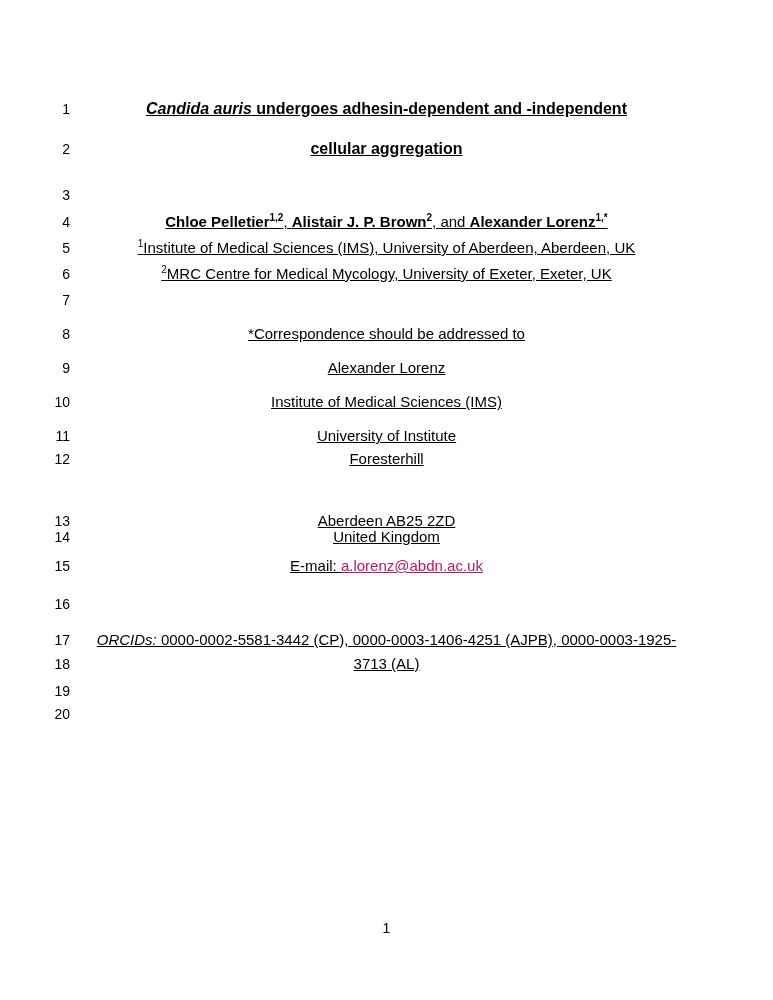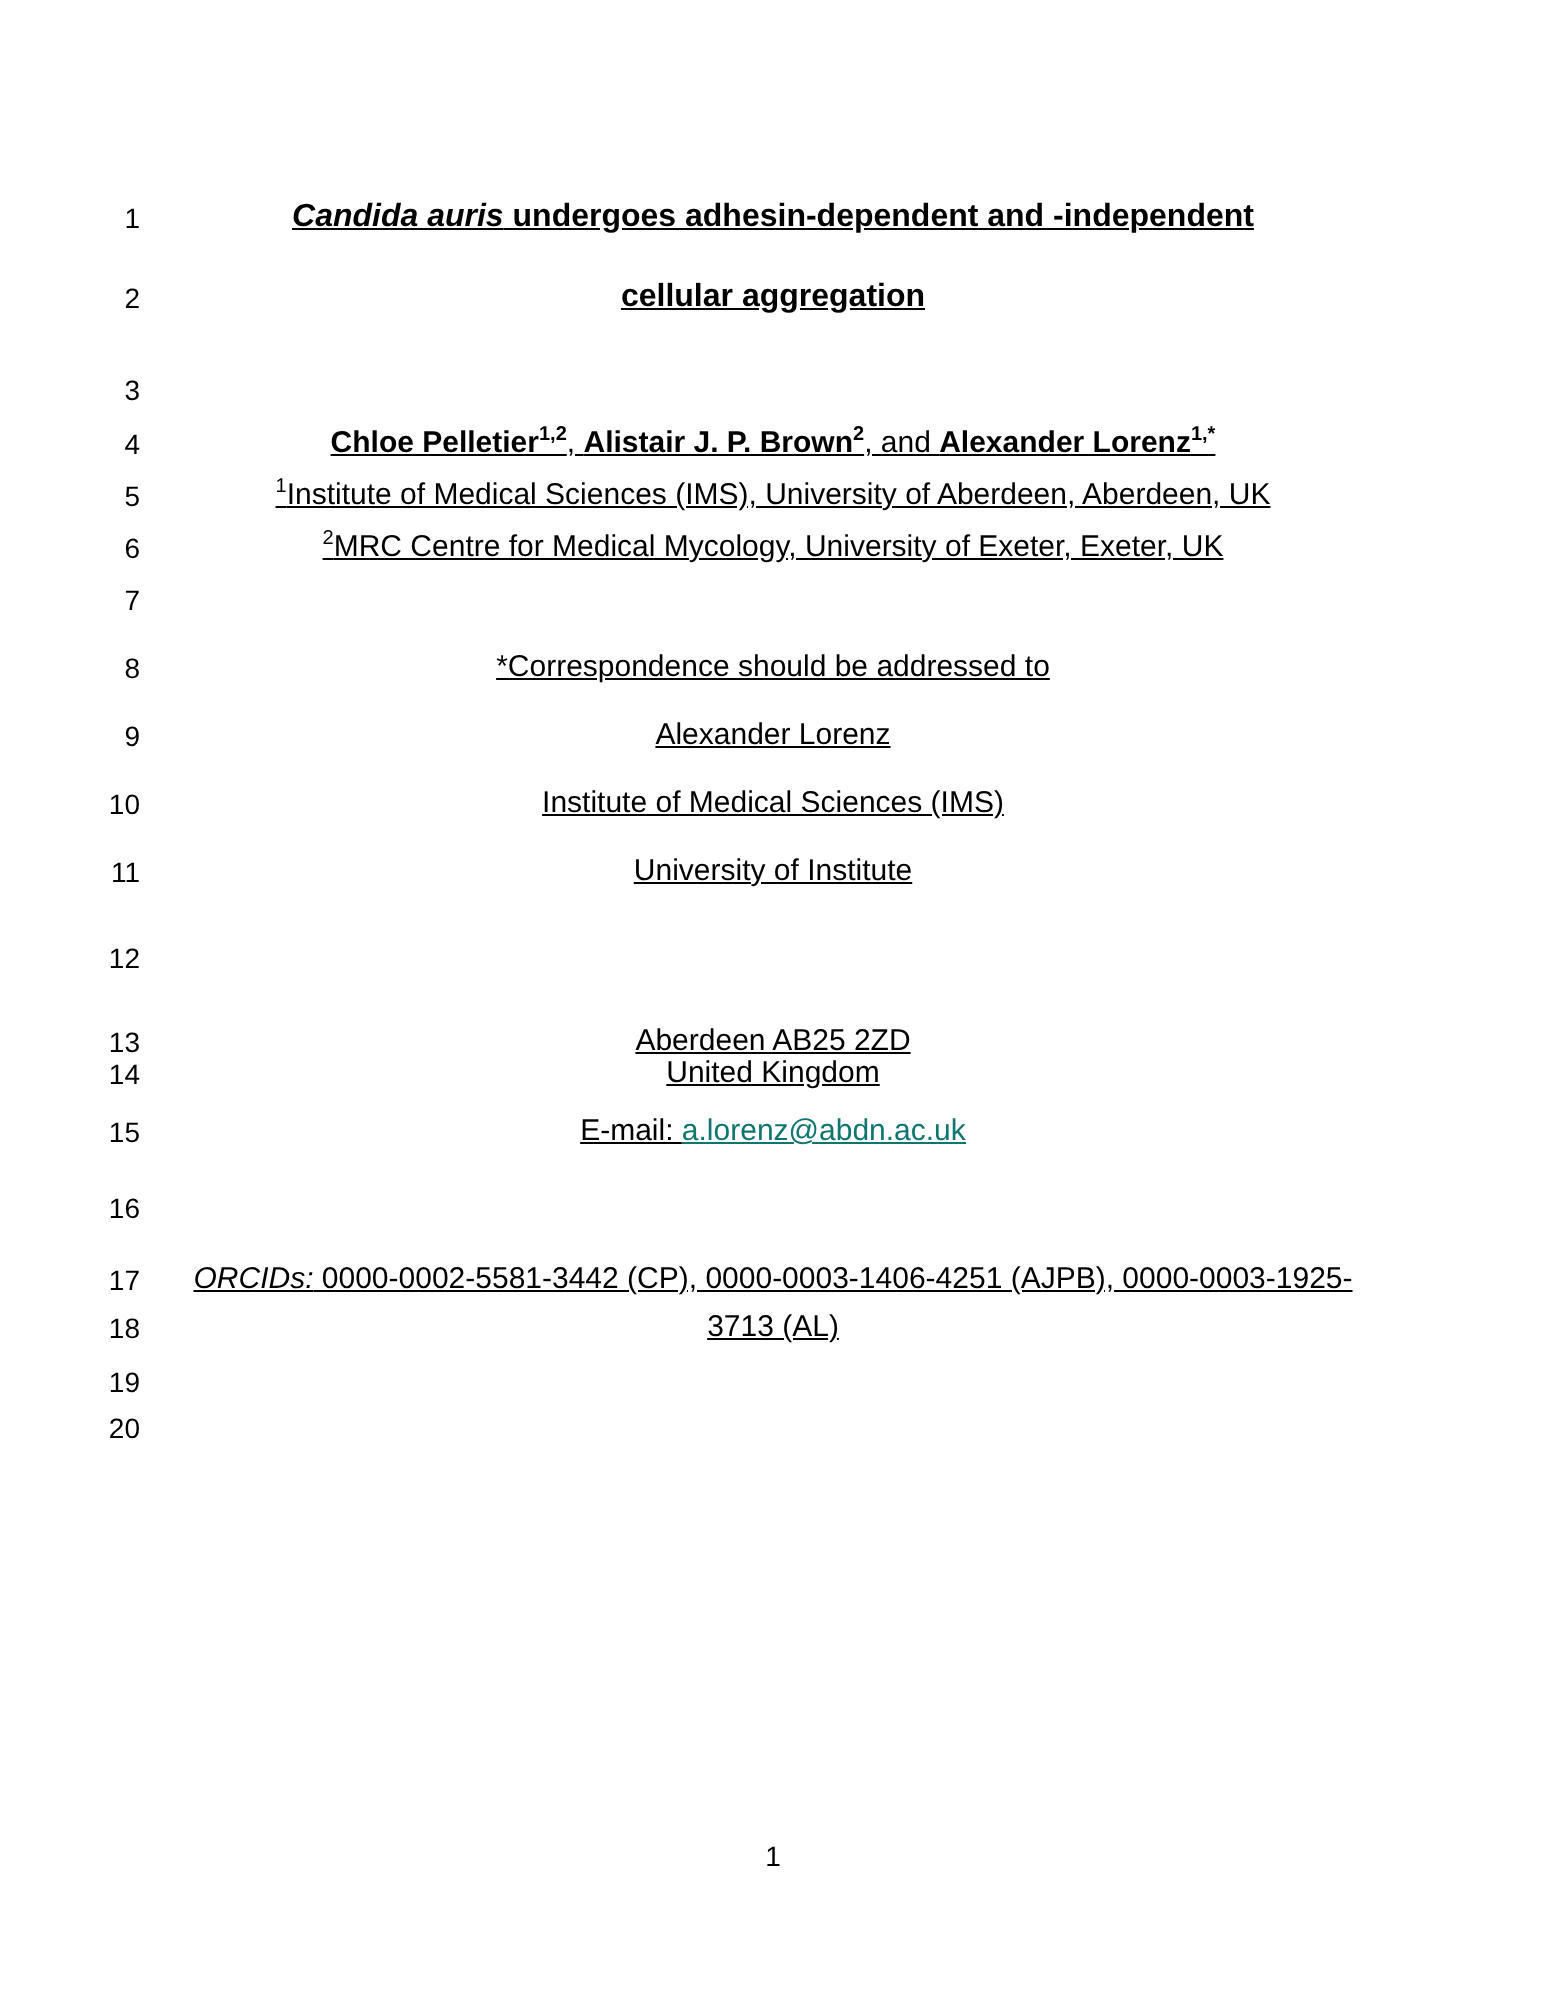--- a/index.html
+++ b/index.html
@@ -31,21 +31,21 @@
     text-align: center;
     font-size: 15px;
     line-height: 20px;
     white-space: nowrap;
     text-decoration: underline;
   }
   .title-line .content { font-size: 16px; font-weight: bold; }
   .b { font-weight: bold; }
   .i { font-style: italic; }
   sup { font-size: 10px; line-height: 0; vertical-align: super; }
-  a.email { color: #0f766e; text-decoration: underline; cursor: pointer; }
+  a.email { color: #be185d; text-decoration: underline; cursor: pointer; }
   .pagenum {
     position: absolute;
     top: 918px;
     left: 0;
     width: 100%;
     text-align: center;
     font-size: 14px;
     line-height: 20px;
   }
 </style>
@@ -100,22 +100,23 @@
   <div class="line" style="top:392px">
     <span class="lineno">10</span>
     <div class="content"><span>Institute of Medical Sciences (IMS)</span></div>
   </div>
 
   <div class="line" style="top:426px">
     <span class="lineno">11</span>
     <div class="content"><span>University of Institute</span></div>
   </div>
 
-  <div class="line" style="top:469px">
+  <div class="line" style="top:449px">
     <span class="lineno">12</span>
+    <div class="content"><span>Foresterhill</span></div>
   </div>
 
   <div class="line" style="top:511px">
     <span class="lineno">13</span>
     <div class="content"><span>Aberdeen AB25 2ZD</span></div>
   </div>
 
   <div class="line" style="top:527px">
     <span class="lineno">14</span>
     <div class="content"><span>United Kingdom</span></div>

